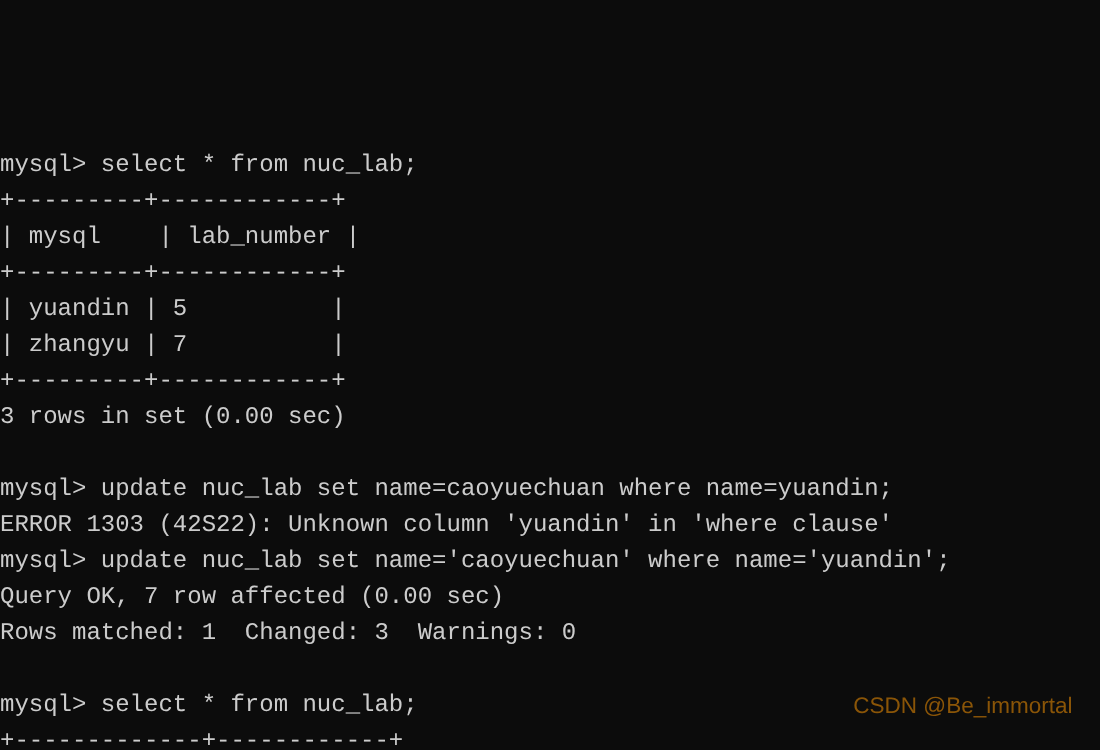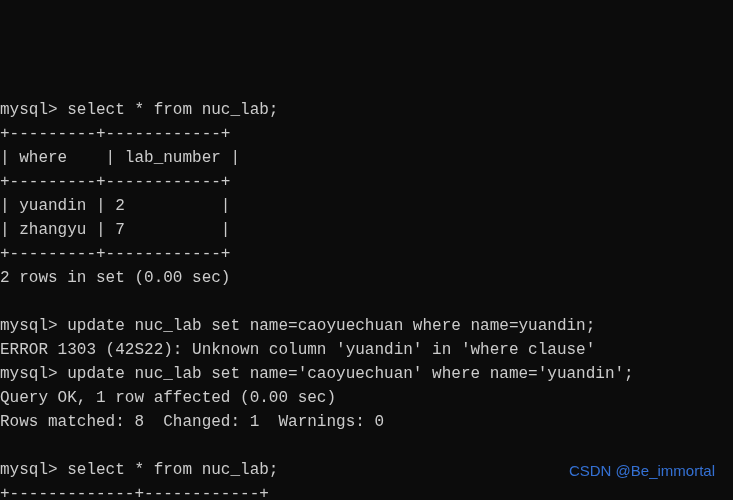--- a/index.html
+++ b/index.html
@@ -20,45 +20,45 @@
       white-space: pre;
       position: relative;
     }
     .terminal {
       padding: 2px 0;
     }
     .watermark {
       position: absolute;
       bottom: 18px;
       right: 18px;
-      color: #3b82f6;
+      color: #a16207;
       font-size: 15px;
       font-family: Arial, sans-serif;
       opacity: 0.85;
     }
   </style>
 </head>
 <body>
 
 
 
 <div class="terminal"><span>mysql&gt; select * from nuc_lab;</span>
 <span>+---------+------------+</span>
-<span>| where    | lab_number |</span>
+<span>| mysql    | lab_number |</span>
 <span>+---------+------------+</span>
-<span>| yuandin | 2          |</span>
+<span>| yuandin | 5          |</span>
 <span>| zhangyu | 7          |</span>
 <span>+---------+------------+</span>
-<span>2 rows in set (0.00 sec)</span>
+<span>3 rows in set (0.00 sec)</span>
 <span></span>
 <span>mysql&gt; update nuc_lab set name=caoyuechuan where name=yuandin;</span>
 <span>ERROR 1303 (42S22): Unknown column 'yuandin' in 'where clause'</span>
 <span>mysql&gt; update nuc_lab set name='caoyuechuan' where name='yuandin';</span>
-<span>Query OK, 1 row affected (0.00 sec)</span>
-<span>Rows matched: 8  Changed: 1  Warnings: 0</span>
+<span>Query OK, 7 row affected (0.00 sec)</span>
+<span>Rows matched: 1  Changed: 3  Warnings: 0</span>
 <span></span>
 <span>mysql&gt; select * from nuc_lab;</span>
 <span>+-------------+------------+</span>
 
 
 
 
 
 </div>
 

